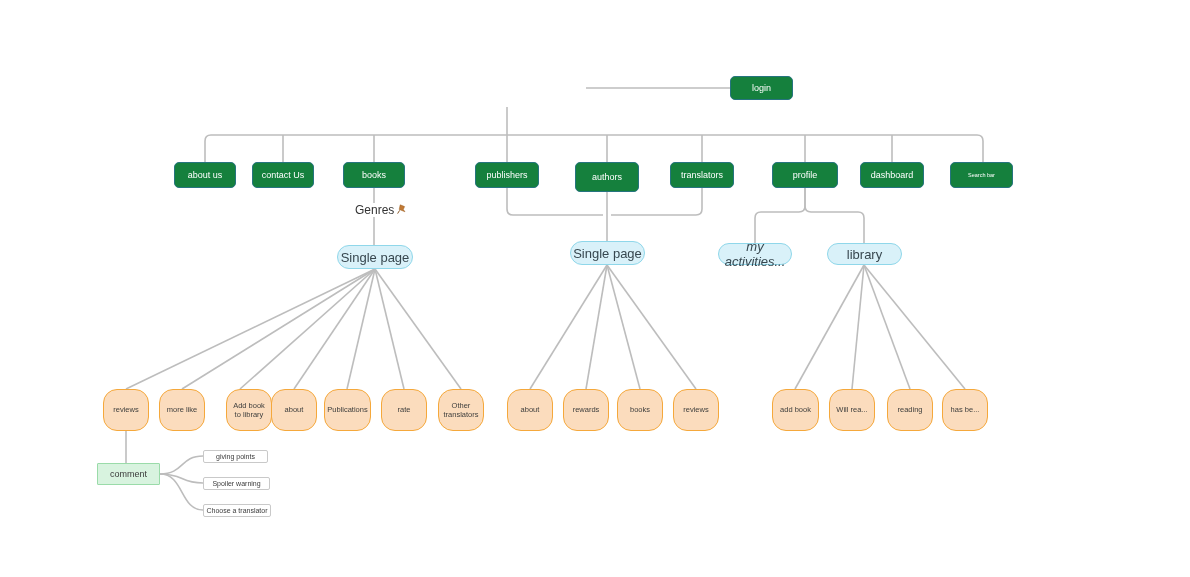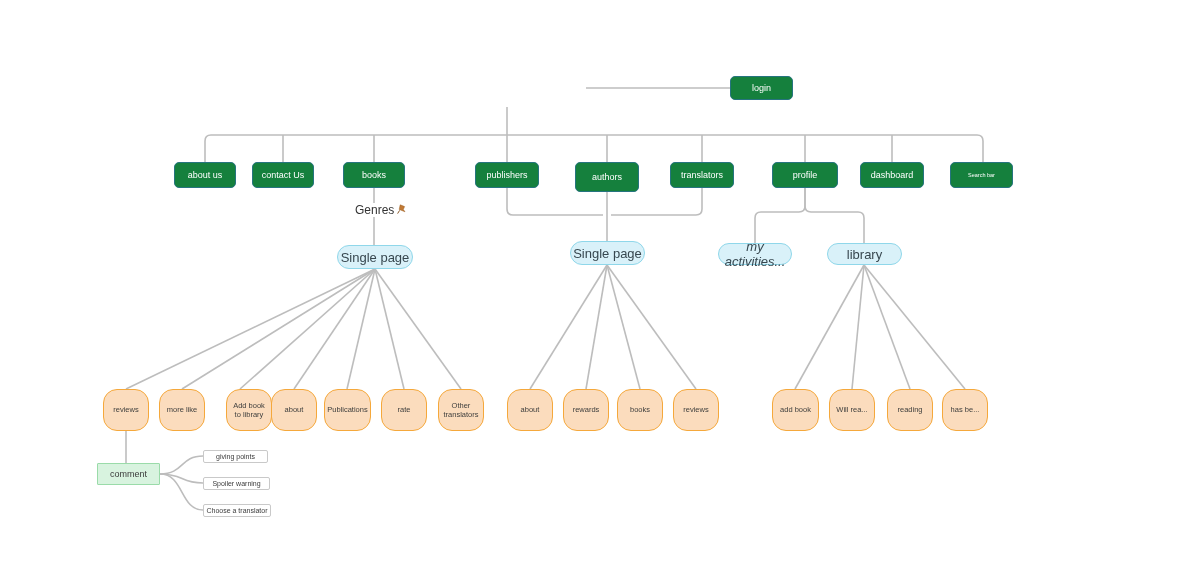--- a/index.html
+++ b/index.html
@@ -103,21 +103,21 @@
   <div class="node pill-blue" style="left:570px;top:241px;width:75px;height:24px;">Single page</div>
   <div class="node pill-blue" style="left:718px;top:243px;width:74px;height:22px;font-style:italic;">my activities...</div>
   <div class="node pill-blue" style="left:827px;top:243px;width:75px;height:22px;">library</div>
 
   <div class="node leaf" style="left:103px;top:389px;width:46px;height:42px;">reviews</div>
   <div class="node leaf" style="left:159px;top:389px;width:46px;height:42px;">more like</div>
   <div class="node leaf" style="left:217px;top:389px;width:46px;height:42px;margin-left:9px;">Add book to library</div>
   <div class="node leaf" style="left:271px;top:389px;width:46px;height:42px;">about</div>
   <div class="node leaf" style="left:324px;top:389px;width:47px;height:42px;">Publications</div>
   <div class="node leaf" style="left:381px;top:389px;width:46px;height:42px;">rate</div>
-  <div class="node leaf" style="left:438px;top:389px;width:46px;height:42px;">Other translators</div>
+  <div class="node leaf" style="left:438px;top:389px;width:46px;height:42px;border-radius:15px;">Other translators</div>
 
   <div class="node leaf" style="left:507px;top:389px;width:46px;height:42px;">about</div>
   <div class="node leaf" style="left:563px;top:389px;width:46px;height:42px;">rewards</div>
   <div class="node leaf" style="left:617px;top:389px;width:46px;height:42px;">books</div>
   <div class="node leaf" style="left:673px;top:389px;width:46px;height:42px;">reviews</div>
 
   <div class="node leaf" style="left:772px;top:389px;width:47px;height:42px;">add book</div>
   <div class="node leaf" style="left:829px;top:389px;width:46px;height:42px;">Will rea...</div>
   <div class="node leaf" style="left:887px;top:389px;width:46px;height:42px;">reading</div>
   <div class="node leaf" style="left:942px;top:389px;width:46px;height:42px;">has be...</div>

